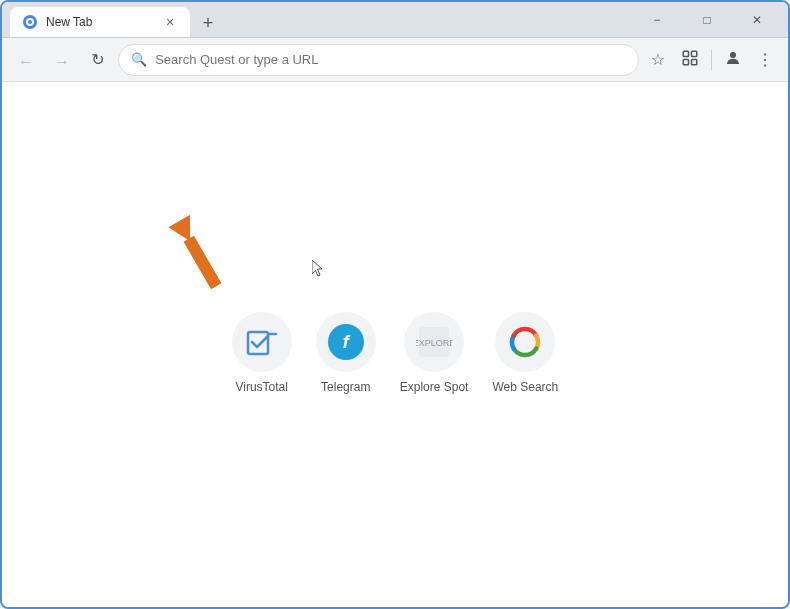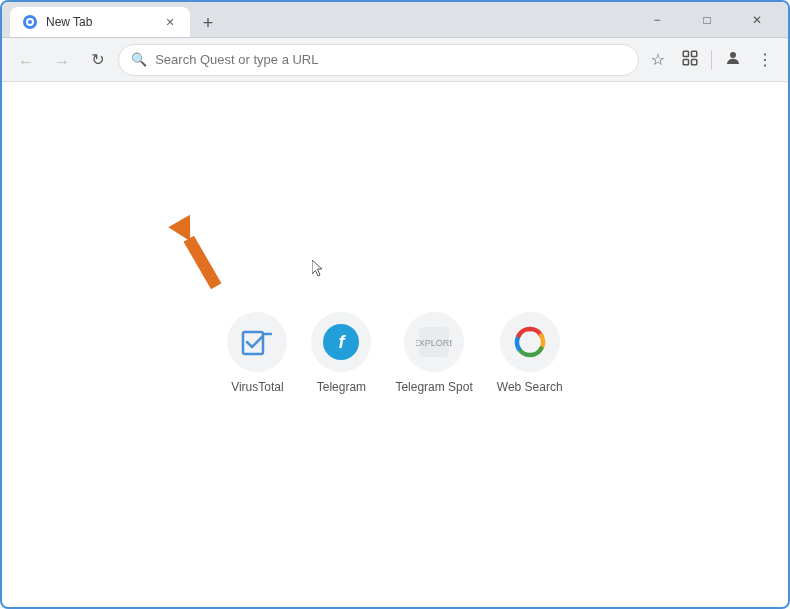--- a/index.html
+++ b/index.html
@@ -329,21 +329,21 @@
         <span class="shortcut-label">Telegram</span>
       </div>
 
       <div class="shortcut-item">
         <div class="shortcut-icon">
           <svg width="36" height="36" viewBox="0 0 36 36">
             <rect x="3" y="3" width="30" height="30" rx="4" fill="#e8eaed"></rect>
             <text x="18" y="22" text-anchor="middle" font-size="9" fill="#999" font-family="Arial">EXPLORE</text>
           </svg>
         </div>
-        <span class="shortcut-label">Telegram Spot</span>
+        <span class="shortcut-label">Explore Spot</span>
       </div>
 
       <div class="shortcut-item">
         <div class="shortcut-icon">
           <svg width="36" height="36" viewBox="0 0 36 36">
 
             <circle cx="18" cy="18" r="13" fill="#f1f3f4"></circle>
 
             <path d="M18 5 A13 13 0 0 1 29.26 11.5" fill="none" stroke="#e53935" stroke-width="4.5" stroke-linecap="round"></path>
             <path d="M29.26 11.5 A13 13 0 0 1 29.26 24.5" fill="none" stroke="#f9a825" stroke-width="4.5" stroke-linecap="round"></path>

